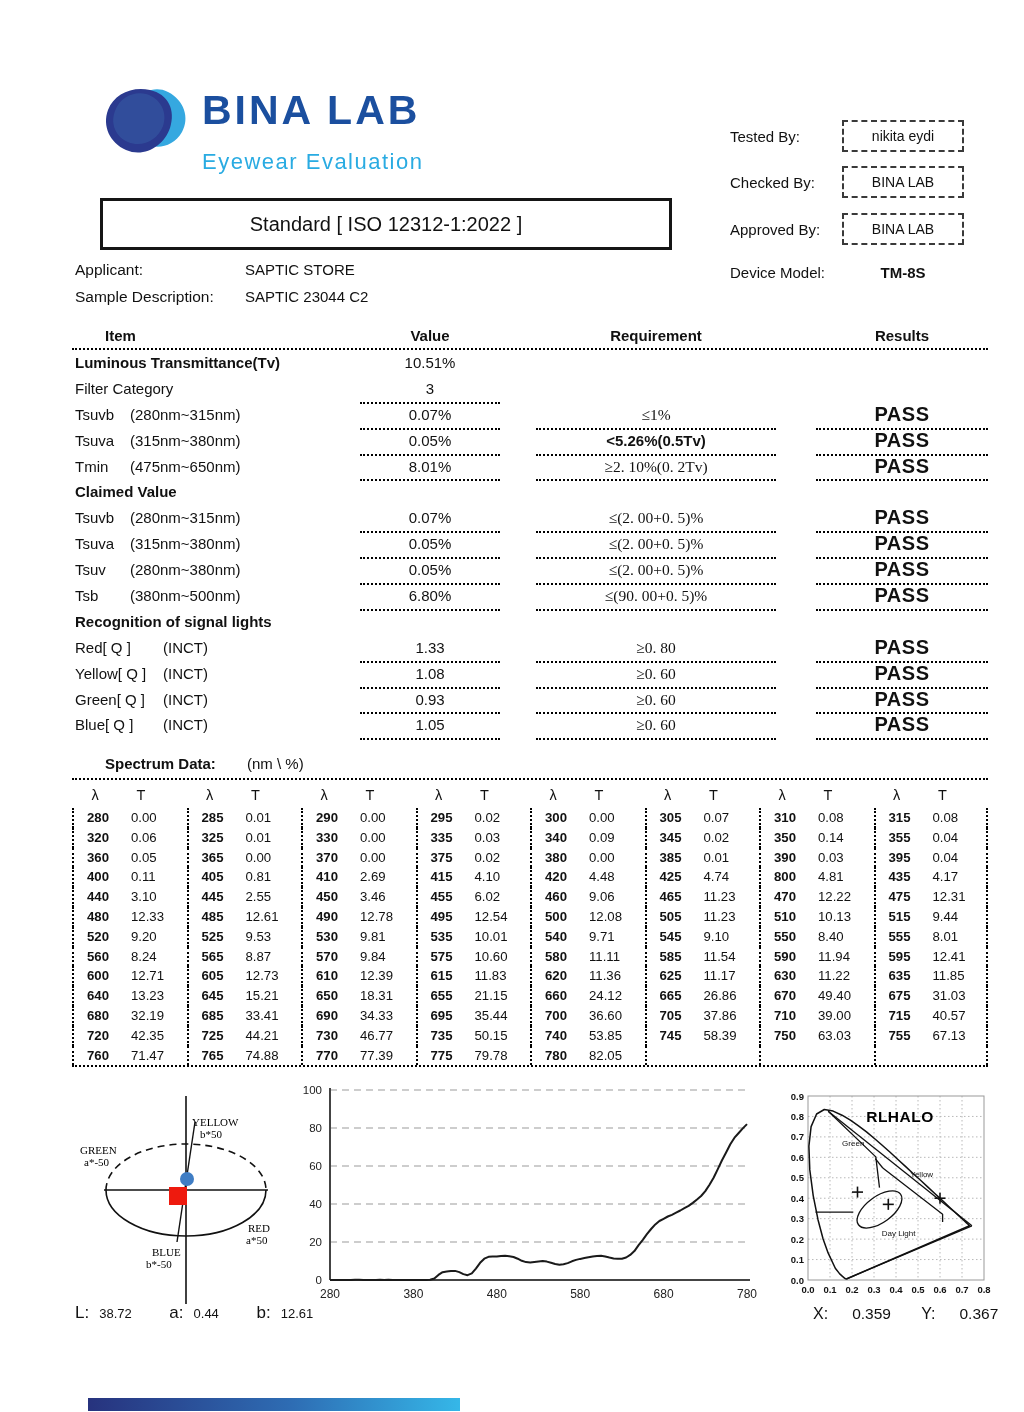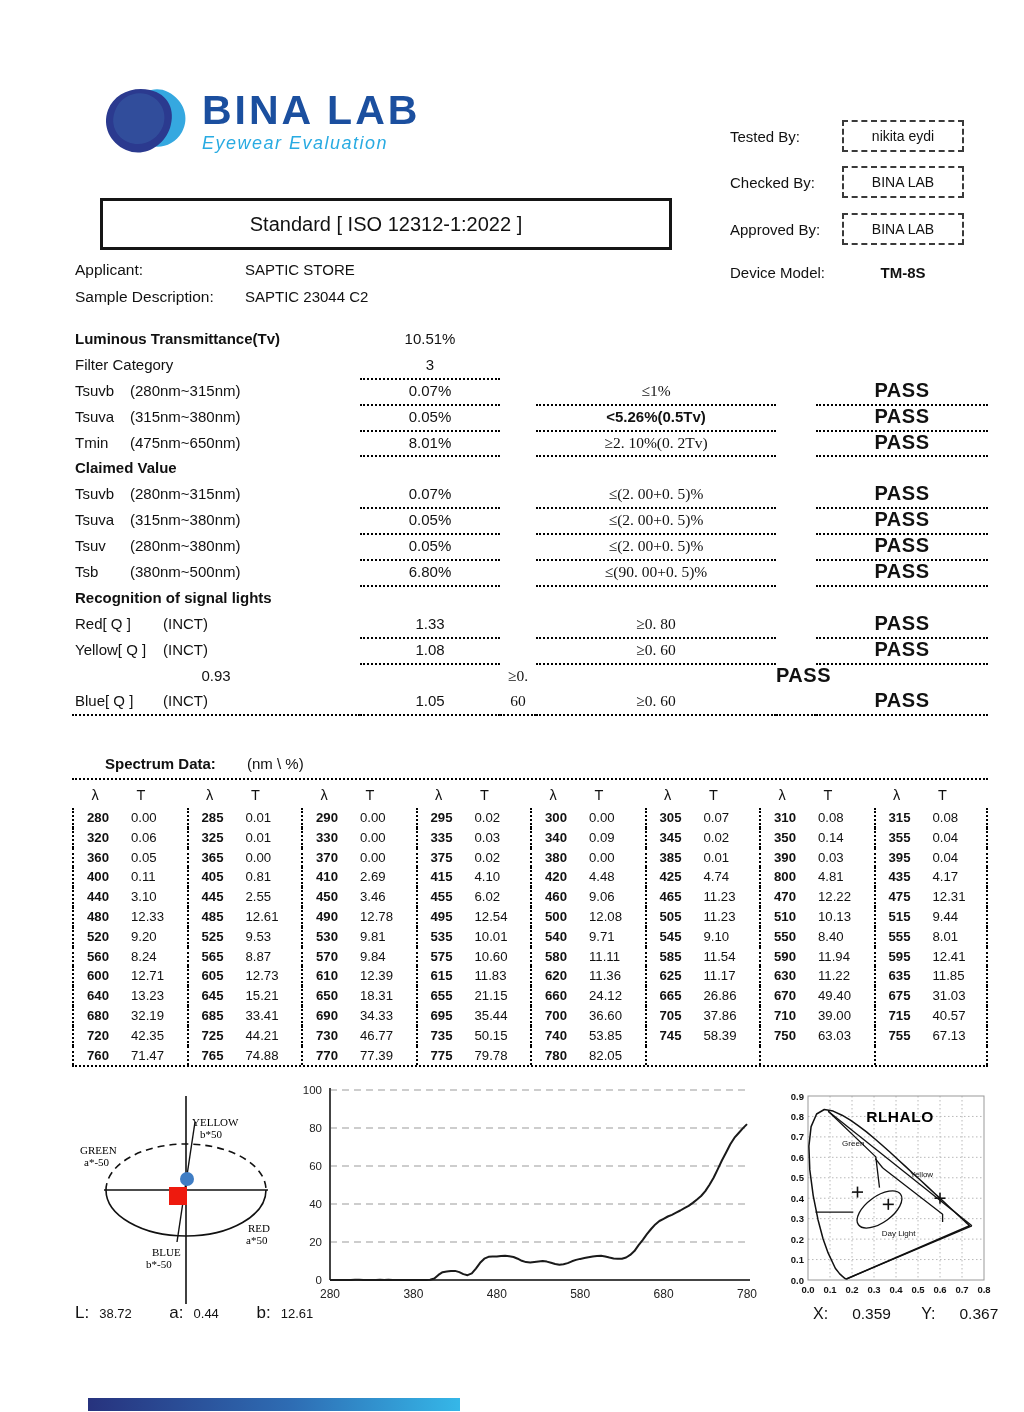--- a/index.html
+++ b/index.html
@@ -3,21 +3,21 @@
 <meta charset="utf-8">
 <style>
   html,body{margin:0;padding:0;background:#9a9a9a;}
   .page{position:relative;width:1012px;height:1412px;margin:0 auto;background:#fff;
         font-family:"Liberation Sans",sans-serif;color:#111;overflow:hidden;padding-left:43px;}
   
   .logo{position:absolute;left:98px;top:84px;display:flex;align-items:flex-start;}
   .logo svg{width:94px;height:84px;}
   .brand-text{margin-left:10px;margin-top:6px;}
   .brand-name{font-size:41px;font-weight:700;letter-spacing:3px;line-height:1;}
-  .brand-tag{font-size:18px;letter-spacing:1.5px;margin-top:2px;font-style:italic;}
+  .brand-tag{font-size:22px;letter-spacing:1.5px;margin-top:18px;}
   
   .meta-row{position:absolute;left:730px;display:flex;align-items:center;height:30px;}
   .meta-label{width:112px;font-size:15px;}
   .dash-box{width:118px;height:28px;border:2px dashed #3a3a3a;display:flex;align-items:center;justify-content:center;font-size:14px;}
   .date-val{width:122px;text-align:center;font-size:15px;}
   .model-val{width:122px;text-align:center;font-size:15px;font-weight:700;}
   
   .standard-box{position:absolute;left:100px;top:198px;width:566px;height:46px;border:3px solid #151515;
         display:flex;align-items:center;justify-content:center;font-size:20px;font-weight:500;}
   .info-row{position:absolute;left:75px;font-size:15.5px;}
@@ -107,20 +107,28 @@
   <div class="info-row" style="top:261px;">
     <span>Applicant:</span>
     <span class="val">SAPTIC STORE</span>
   </div>
   <div class="info-row" style="top:288px;">
     <span>Sample Description:</span>
     <span class="val">SAPTIC 23044 C2</span>
   </div>
 
   <div class="rtable">
+    <div class="thead">
+      <div class="hi">Item</div>
+      <div class="hv">Value</div>
+      <div></div>
+      <div class="hr">Requirement</div>
+      <div></div>
+      <div class="hs">Results</div>
+    </div>
     <div>
         <div class="rrow">
           <div class="c-item b"><span class="iname">Luminous Transmittance(Tv)</span></div>
           <div class="c-val">10.51%</div>
           <div class="sp"></div>
           <div class="c-req bq"></div>
           <div class="sp"></div>
           <div class="c-res"></div>
         </div>
         <div class="rrow">
@@ -203,20 +211,21 @@
         </div>
         <div class="rrow">
           <div class="c-item"><span class="iname wide">Yellow[ Q ]</span><span>(INCT)</span></div>
           <div class="c-val dotted">1.08</div>
           <div class="sp"></div>
           <div class="c-req serif dotted">≥0. 60</div>
           <div class="sp"></div>
           <div class="c-res dotted">PASS</div>
         </div>
         <div class="rrow">
+          <div class="c-item"><span class="iname wide">Green[ Q ]</span><span>(INCT)</span></div>
           <div class="c-val dotted">0.93</div>
           <div class="sp"></div>
           <div class="c-req serif dotted">≥0. 60</div>
           <div class="sp"></div>
           <div class="c-res dotted">PASS</div>
         </div>
         <div class="rrow">
           <div class="c-item"><span class="iname wide">Blue[ Q ]</span><span>(INCT)</span></div>
           <div class="c-val dotted">1.05</div>
           <div class="sp"></div>

